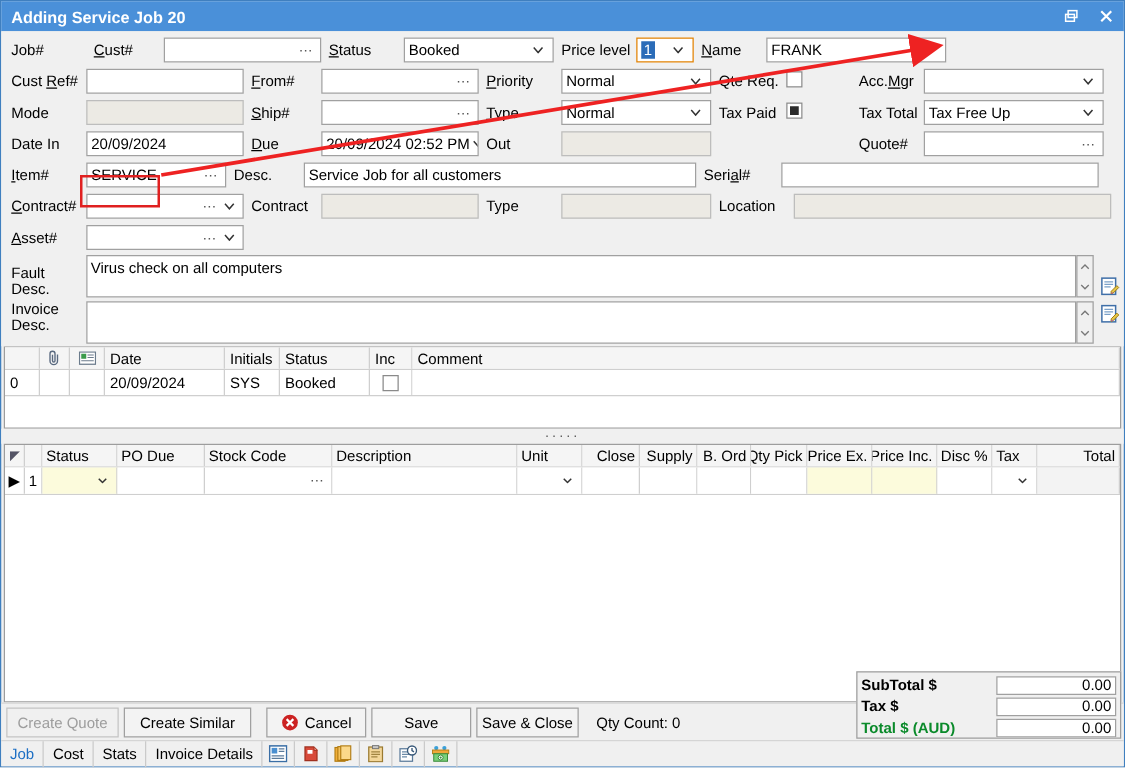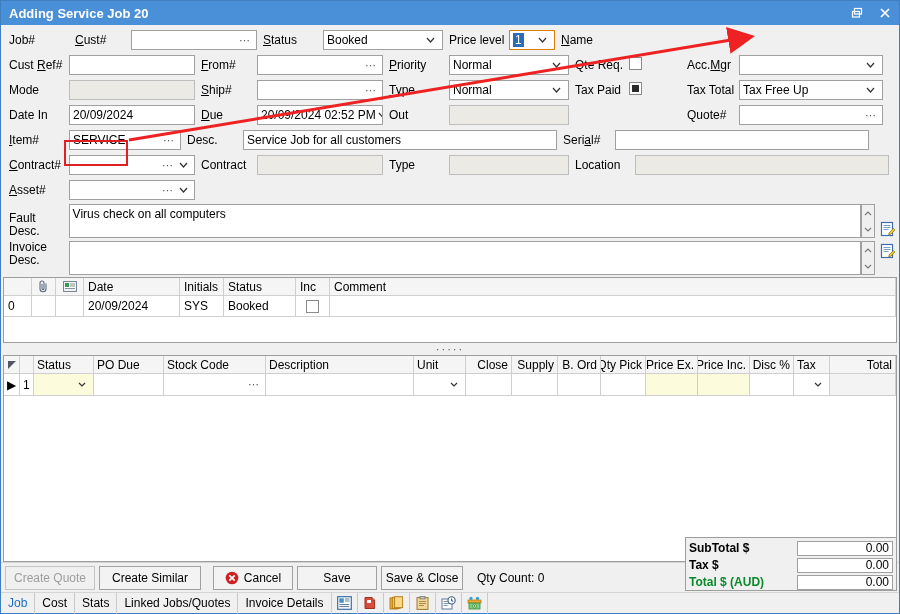--- a/index.html
+++ b/index.html
@@ -150,20 +150,28 @@
       <div class="lbl" style="width:66px">Price level</div>
       <div class="fld" style="width:46px;border:1px solid #e08000">
           <span style="background:#2b6cb8;color:#fff;padding:0 2px">1</span>
           <span class="ell cb-arrow">
             <svg width="9" height="6" viewBox="0 0 9 6">
               <path d="M1 1 L4.5 5 L8 1" stroke="#333" fill="none" stroke-width="1.2"></path>
             </svg>
           </span>
         </div>
       <div class="lbl" style="width:58px"><u>N</u>ame</div>
+      <div class="fld" style="width:144px">
+          <span>FRANK</span>
+          <span class="ell cb-arrow">
+            <svg width="9" height="6" viewBox="0 0 9 6">
+              <path d="M1 1 L4.5 5 L8 1" stroke="#333" fill="none" stroke-width="1.2"></path>
+            </svg>
+          </span>
+        </div>
     </div>
 
     <div class="row">
       <div class="lbl" style="width:66px">Cust <u>R</u>ef#</div>
       <div class="fld" style="width:126px"></div>
       <div class="lbl" style="width:62px"><u>F</u>rom#</div>
       <div class="fld" style="width:126px">
           <span></span>
           <span class="ell">⋯</span>
         </div>
@@ -242,21 +250,21 @@
     </div>
 
     <div class="row">
       <div class="lbl" style="width:66px"><u>I</u>tem#</div>
       <div class="fld" style="width:112px">
           <span>SERVICE</span>
           <span class="ell">⋯</span>
         </div>
       <div class="lbl" style="width:62px">Desc.</div>
       <div class="fld" style="width:314px">Service Job for all customers</div>
-      <div class="lbl" style="width:58px">Seri<u>a</u>l#</div>
+      <div class="lbl" style="width:68px">Seri<u>a</u>l#</div>
       <div class="fld" style="width:254px"></div>
     </div>
 
     <div class="row">
       <div class="lbl" style="width:66px"><u>C</u>ontract#</div>
       <div class="fld" style="width:126px">
           <span></span>
           <span class="ell">⋯</span>
           <span class="cb-arrow">
             <svg width="9" height="6" viewBox="0 0 9 6">
@@ -463,21 +471,20 @@
       </div>
       <div class="btn" style="width:80px">Save</div>
       <div class="btn" style="width:82px">Save &amp; Close</div>
       <div class="qty">Qty Count: 0</div>
     </div>
 
     <div class="tabbar">
       <div class="tab active">Job</div>
       <div class="tab">Cost</div>
       <div class="tab">Stats</div>
-      <div class="tab">Linked Jobs/Quotes</div>
       <div class="tab">Invoice Details</div>
       <div class="ticon">
           <svg width="15" height="14" viewBox="0 0 15 14">
             <rect x=".7" y=".7" width="13.6" height="12.6" fill="#fff" stroke="#3a6ea5" stroke-width="1.2"></rect>
             <rect x="2.3" y="2.3" width="4.5" height="4.5" fill="#4a8fd0"></rect>
             <path d="M8 3h4.5M8 5h4.5M2.3 8.6h10M2.3 10.6h10" stroke="#5a7a9a" stroke-width="1"></path>
           </svg>
         </div>
       <div class="ticon">
           <svg width="14" height="14" viewBox="0 0 14 14">

